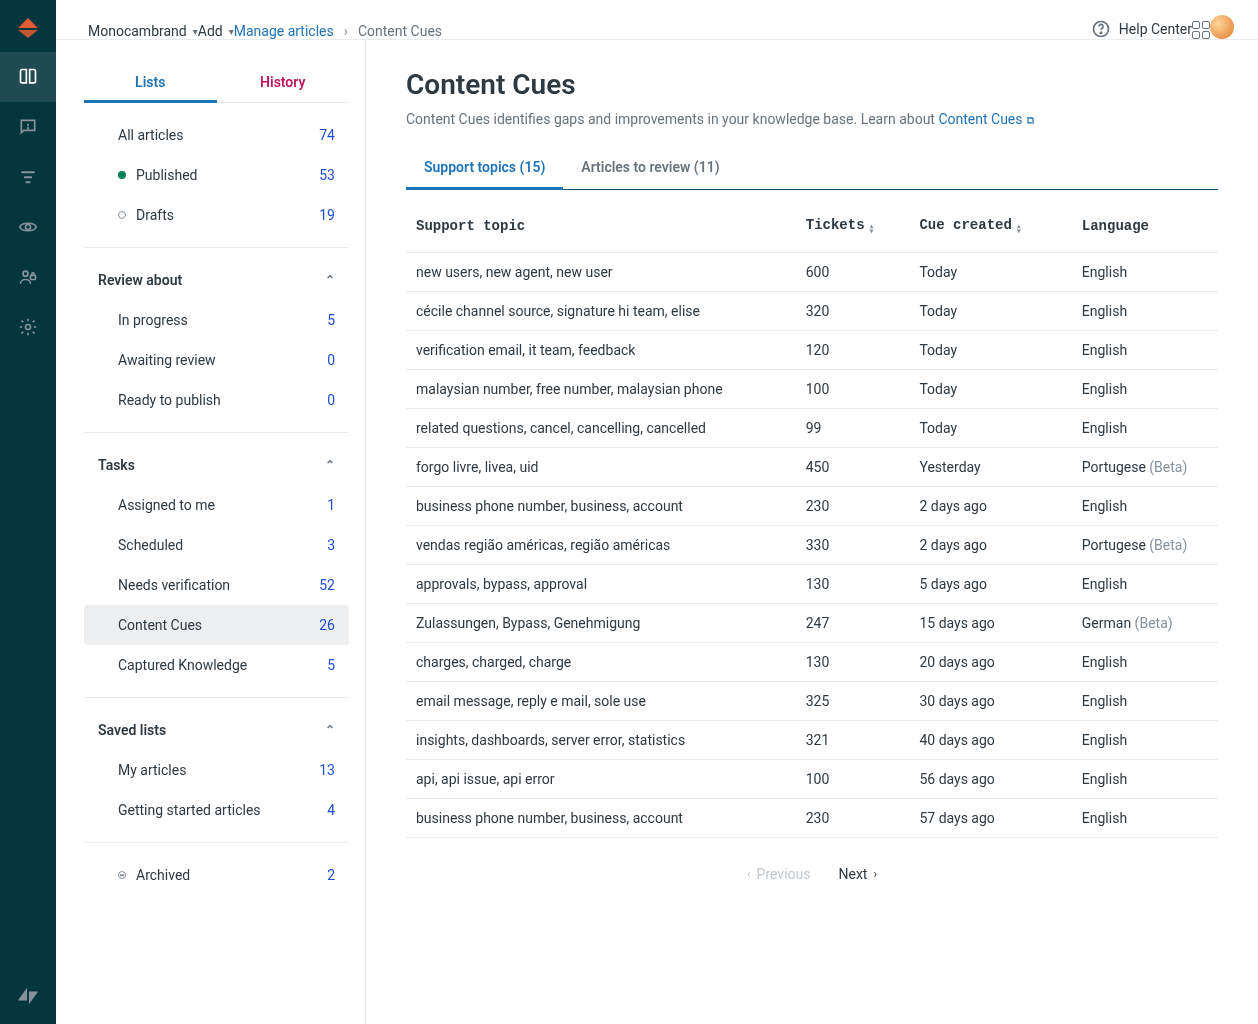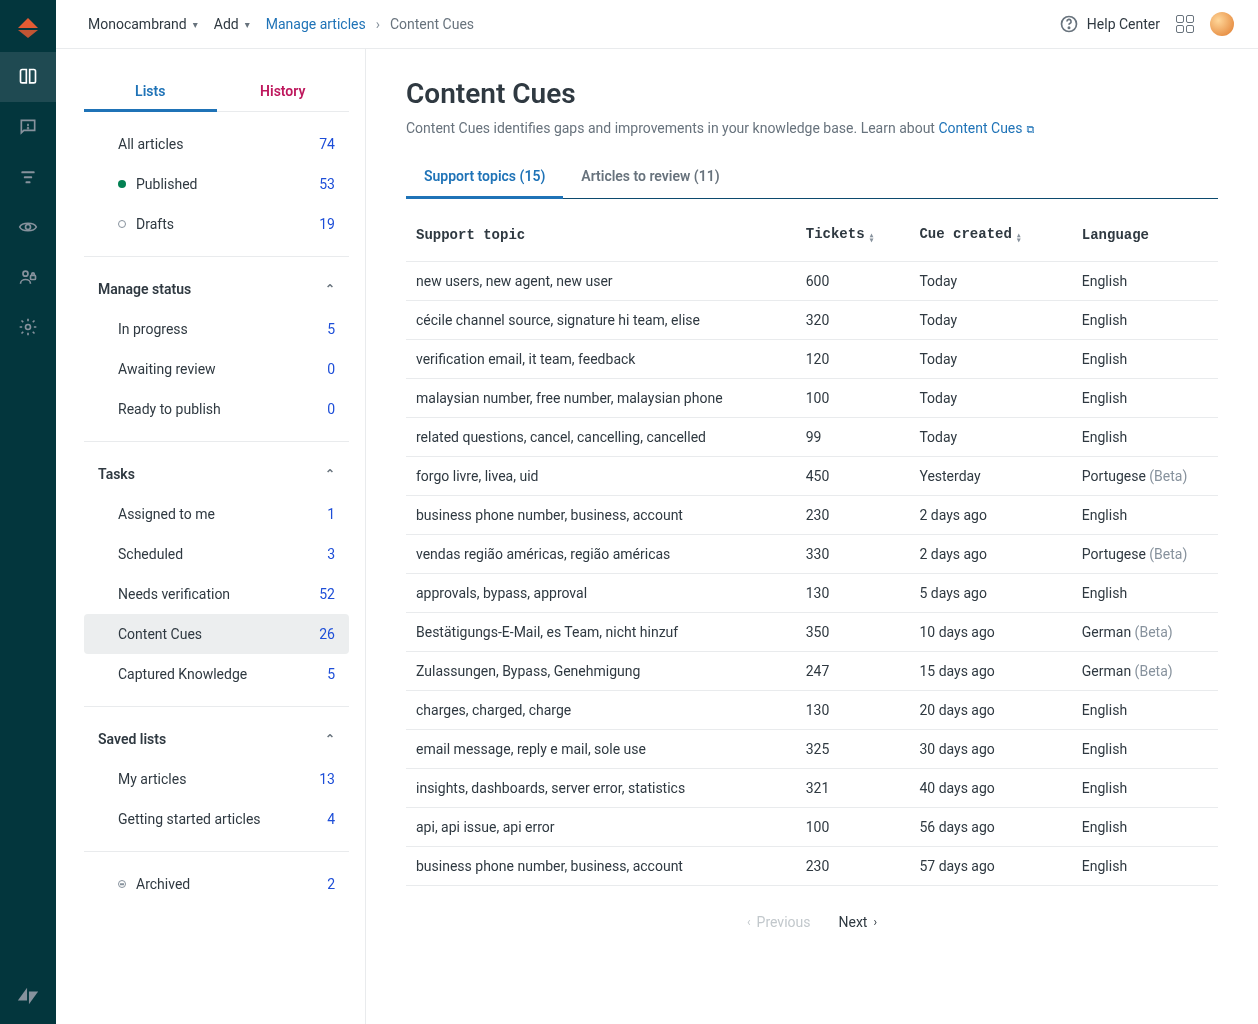--- a/index.html
+++ b/index.html
@@ -24,25 +24,24 @@
     width: 56px; height: 50px;
     display: flex; align-items: center; justify-content: center;
     color: #87929d;
     cursor: pointer;
   }
   .rail-item.active { background: #1f4a52; color: #fff; }
   .rail-spacer { flex: 1; }
   .rail-brand { width: 56px; height: 56px; display:flex; align-items:center; justify-content:center; color:#87929d; }
   .main { flex: 1; display: flex; flex-direction: column; }
   .topbar {
-    height: 49px;
+    height: 40px;
     border-bottom: 1px solid #e9ebed;
-    display: flex; align-items: center;
+    display: flex; align-items: flex-end;
     padding: 0 24px 0 32px;
-    gap: 16px;
   }
   .tb-drop { display:flex; align-items:center; gap:6px; color:#2f3941; cursor:pointer; }
   .chev { font-size:10px; color:#68737d; }
   .crumbs { display:flex; align-items:center; gap:10px; }
   .crumb-link { color:#1f73b7; cursor:pointer; }
   .crumb-sep { color:#87929d; }
   .crumb-cur { color:#68737d; }
   .tb-spacer { flex:1; }
   .tb-help { display:flex; align-items:center; gap:8px; color:#2f3941; cursor:pointer; }
   .tb-icon { width:20px; height:20px; color:#68737d; }
@@ -230,21 +229,21 @@
                 <span class="left">
                   <span class="dot dot-hollow"></span>
                   <span>Drafts</span>
                 </span>
                 <span class="sb-count">19</span>
               </div>
             </div>
           <div class="sb-sep"></div>
 
           <div class="sb-section">
-            <span>Manage status</span>
+            <span>Review about</span>
             <span class="chev-up">⌃</span>
           </div>
           <div id="sb-review">
               <div class="sb-row">
                 <span class="left">
                   <span>In progress</span>
                 </span>
                 <span class="sb-count">5</span>
               </div>
               <div class="sb-row">
@@ -403,26 +402,20 @@
                 <td>2 days ago</td>
                 <td><span>Portugese</span><span class="lang-beta"> (Beta)</span></td>
               </tr>
               <tr>
                 <td>approvals, bypass, approval</td>
                 <td>130</td>
                 <td>5 days ago</td>
                 <td><span>English</span></td>
               </tr>
               <tr>
-                <td>Bestätigungs-E-Mail, es Team, nicht hinzuf</td>
-                <td>350</td>
-                <td>10 days ago</td>
-                <td><span>German</span><span class="lang-beta"> (Beta)</span></td>
-              </tr>
-              <tr>
                 <td>Zulassungen, Bypass, Genehmigung</td>
                 <td>247</td>
                 <td>15 days ago</td>
                 <td><span>German</span><span class="lang-beta"> (Beta)</span></td>
               </tr>
               <tr>
                 <td>charges, charged, charge</td>
                 <td>130</td>
                 <td>20 days ago</td>
                 <td><span>English</span></td>

